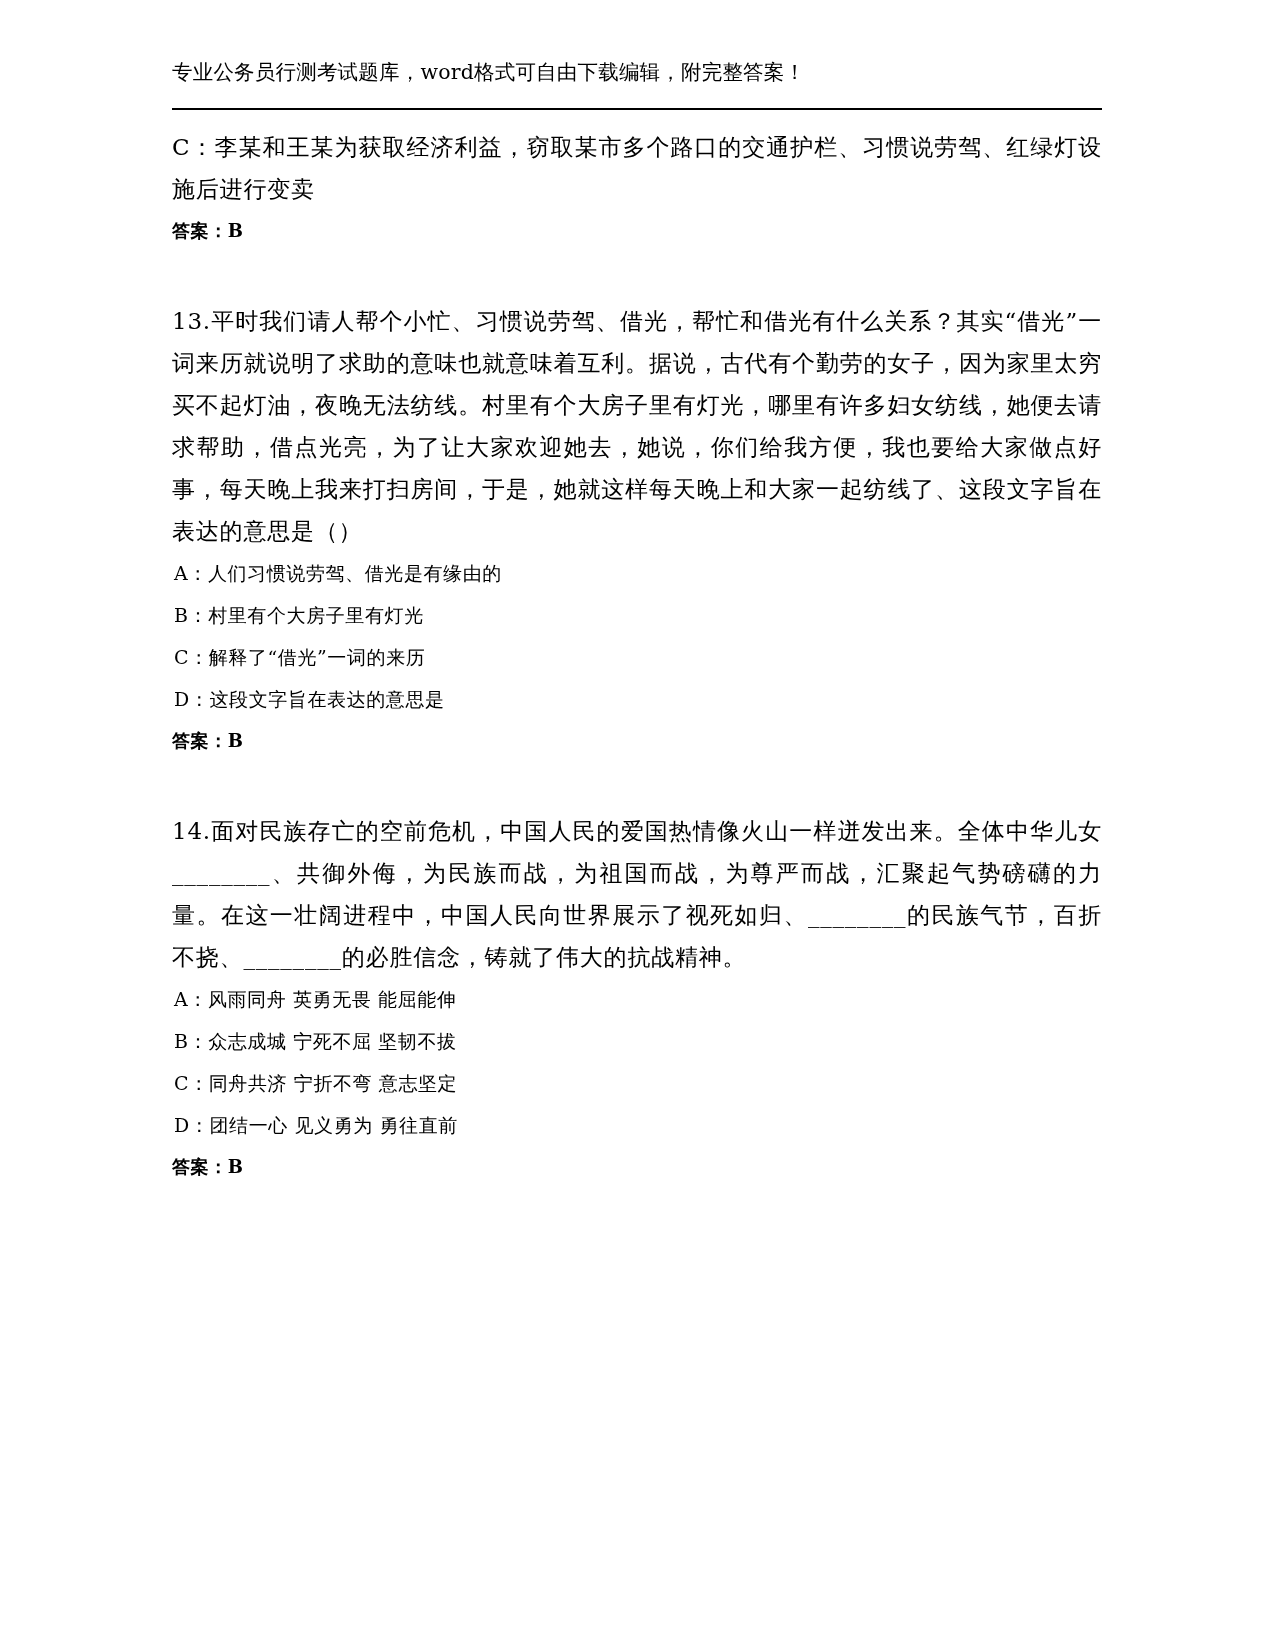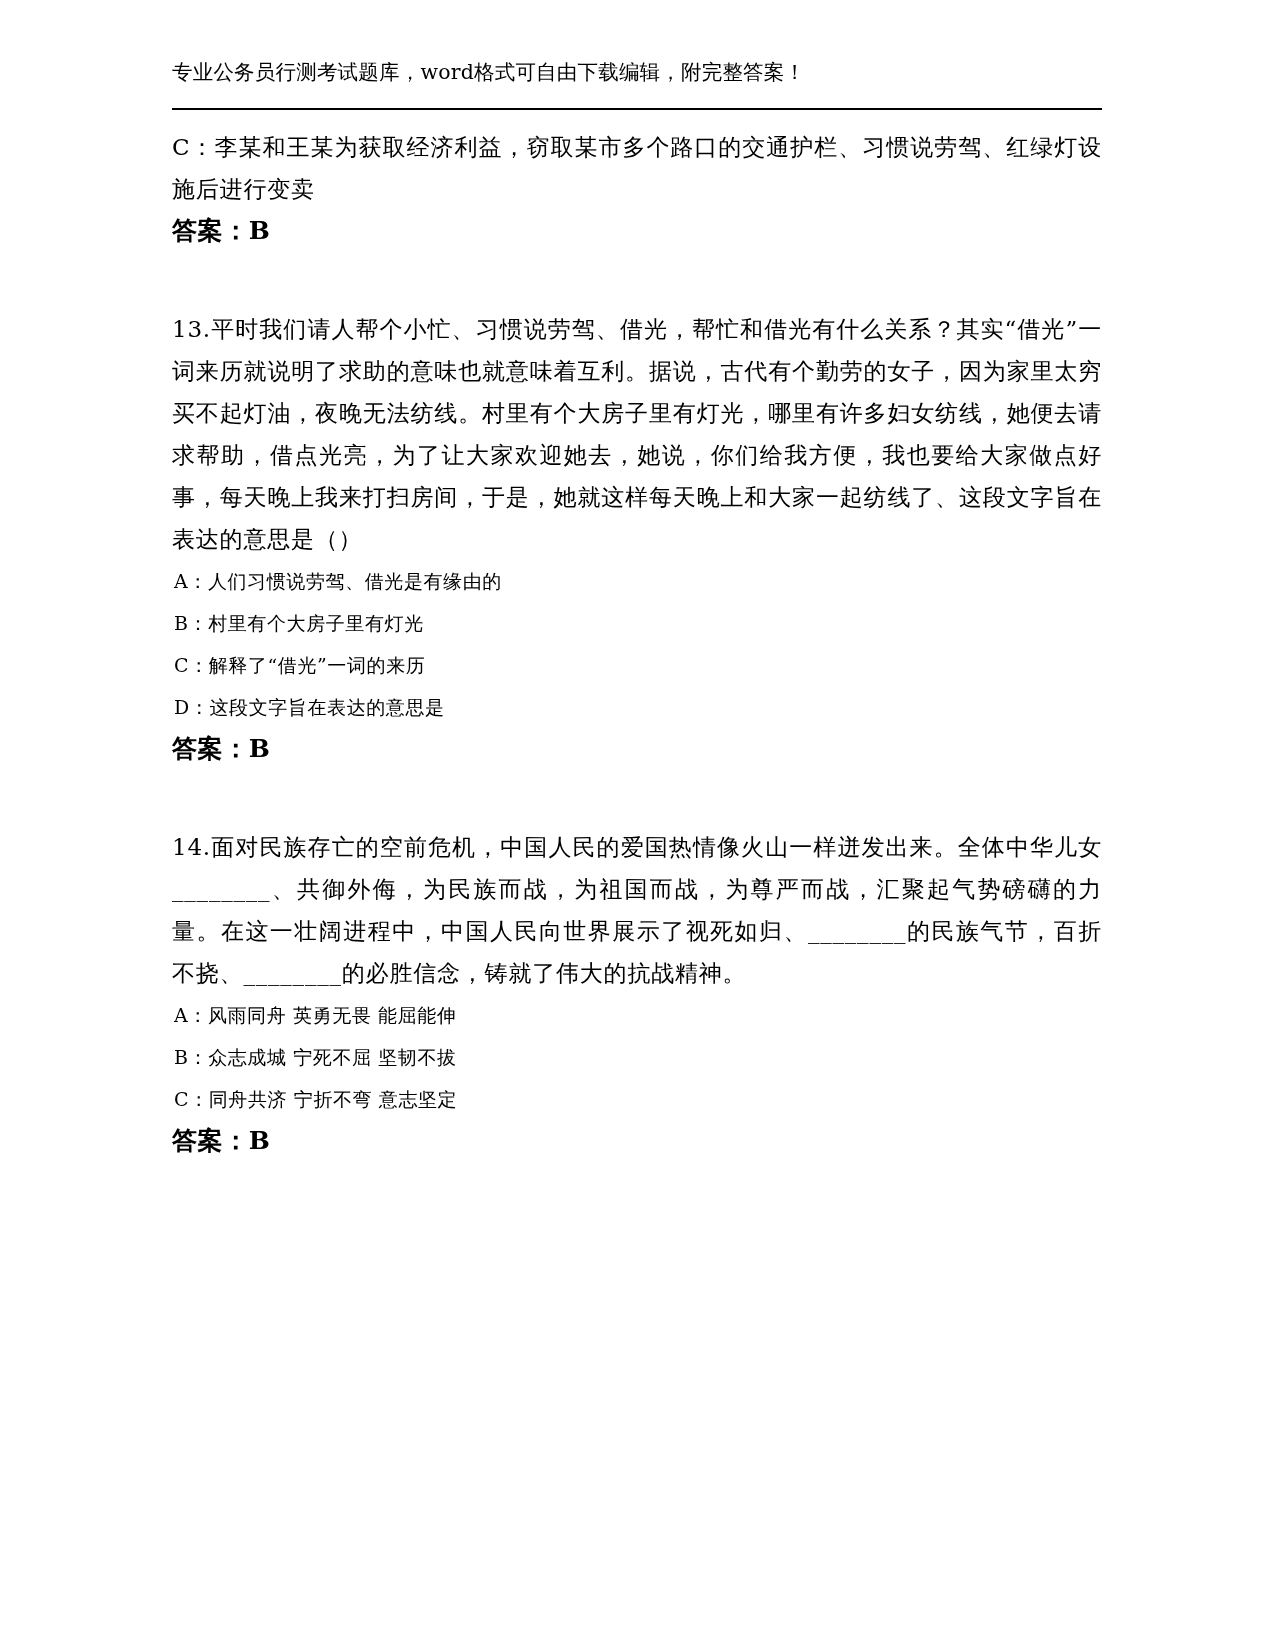--- a/index.html
+++ b/index.html
@@ -50,34 +50,34 @@
   .opt {
     margin: 0;
     font-size: 19px;
     line-height: 42px;
     letter-spacing: 0.6px;
     color: #000;
     padding-left: 2px;
   }
   .answer {
     margin: 0;
-    font-size: 25px;
+    font-size: 18px;
     line-height: 42px;
     letter-spacing: 0.6px;
     font-weight: bold;
     color: #000;
   }
   .answer .ans-val {
     font-weight: bold;
   }
   .gap-block {
     height: 40px;
   }
   .q-block {
-    margin-top: 16px;
+    margin-top: 8px;
   }
 </style>
 </head>
 <body>
 
 <div class="page">
 
   <div class="content">
 
     <div class="header-line">专业公务员行测考试题库，word格式可自由下载编辑，附完整答案！</div>
@@ -104,19 +104,20 @@
       </p>
     </div>
 
     <div class="gap-block"></div>
 
     <div class="q-block">
       <p class="para"><span>14.</span><span>面对民族存亡的空前危机，中国人民的爱国热情像火山一样迸发出来。全体中华儿女________、共御外侮，为民族而战，为祖国而战，为尊严而战，汇聚起气势磅礴的力量。在这一壮阔进程中，中国人民向世界展示了视死如归、________的民族气节，百折不挠、________的必胜信念，铸就了伟大的抗战精神。</span></p>
       <p class="opt">A：风雨同舟 英勇无畏 能屈能伸</p>
       <p class="opt">B：众志成城 宁死不屈 坚韧不拔</p>
       <p class="opt">C：同舟共济 宁折不弯 意志坚定</p>
+      <p class="opt">D：团结一心 见义勇为 勇往直前</p>
       <p class="answer">
         <span>答案：</span><span class="ans-val">B</span>
       </p>
     </div>
 
   </div>
 </div>
 
 </body></html>

